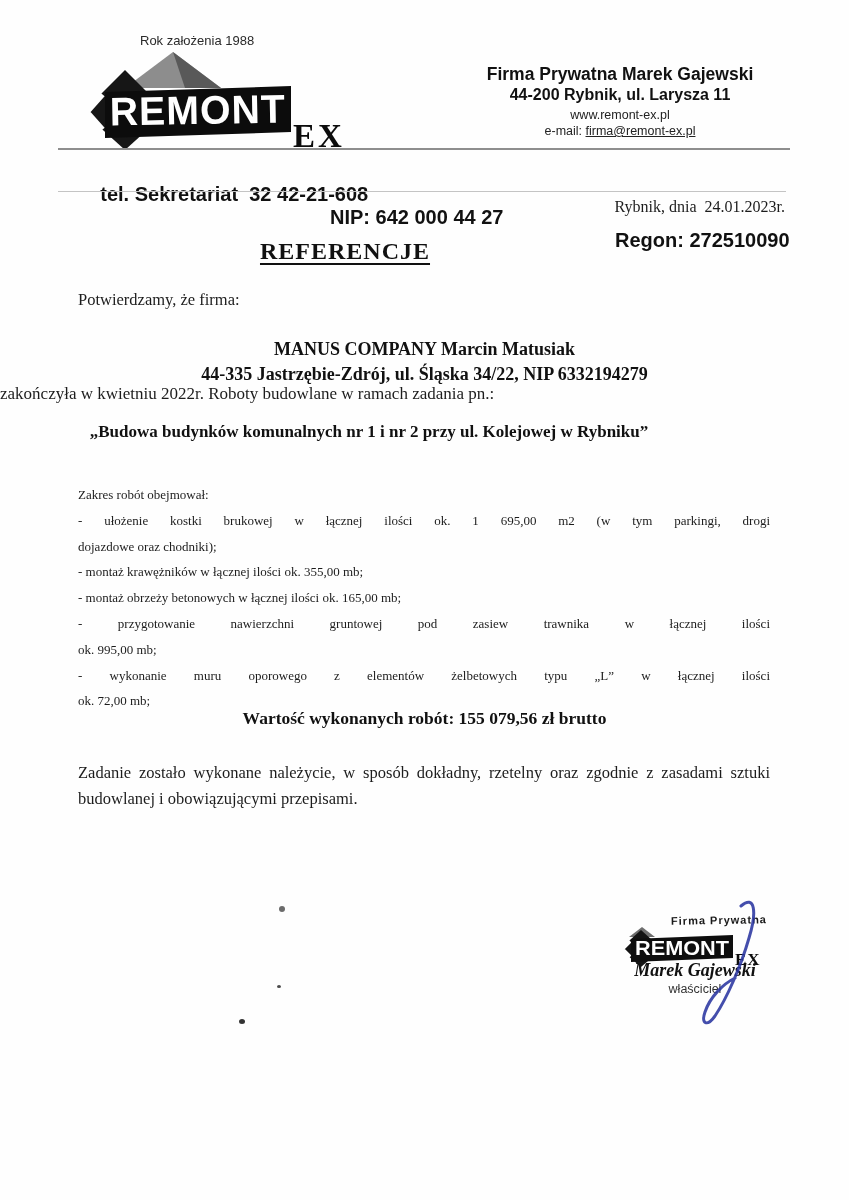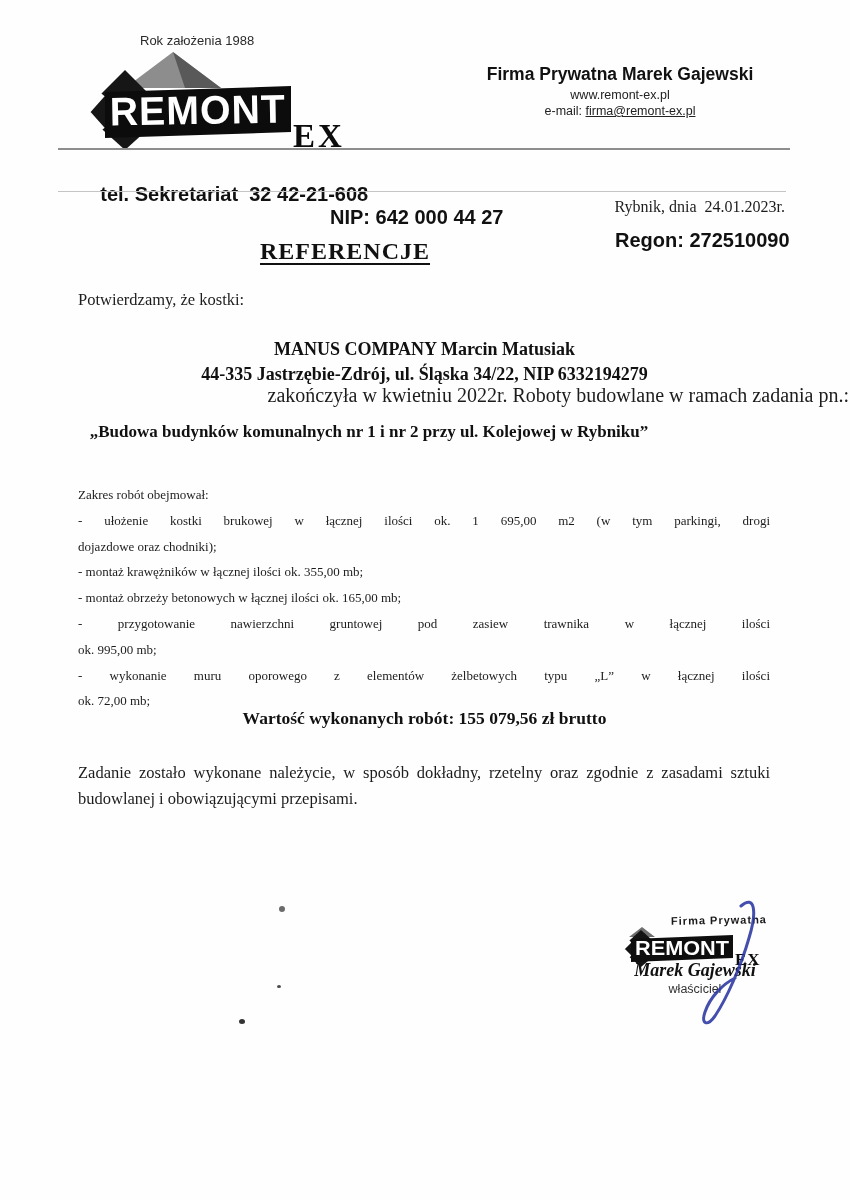--- a/index.html
+++ b/index.html
@@ -53,21 +53,21 @@
   .doc-title span{text-decoration:underline;text-underline-offset:4px;}
   .intro{position:absolute;left:78px;top:290px;font-size:16.5px;}
   .contractor{
     position:absolute;left:0;top:320px;width:849px;
     text-align:center;font-weight:bold;font-size:18px;color:#111;
     line-height:25px;
     margin-top:17px;
   }
   .completion{
     position:absolute;left:0;top:384px;width:849px;
-    text-align:right;font-size:20px;
+    text-align:left;font-size:17px;
   }
   .project{
     position:absolute;left:0;top:422px;width:738px;
     text-align:center;font-size:17px;font-weight:bold;color:#111;
   }
   .scope{
     position:absolute;left:78px;top:482px;width:692px;
     font-size:13px;line-height:25.8px;
   }
   .scope .jline{text-align:justify;text-align-last:justify;}
@@ -116,39 +116,40 @@
     <polygon points="98,2 146,38 110,38" fill="#595959"></polygon>
     <polygon points="8,62 50,20 92,62 50,100" fill="#161616"></polygon>
     <polyline points="27,44 11,62 27,80" stroke="#fefefe" stroke-width="7" fill="none"></polyline>
     <polygon points="30,42 216,36 216,82 30,88" fill="#0c0c0c"></polygon>
     <text x="123" y="74" text-anchor="middle" font-family="Liberation Sans, sans-serif" font-weight="bold" font-size="40" fill="#ffffff" letter-spacing="1" textLength="176" lengthAdjust="spacingAndGlyphs" transform="rotate(-1 123 74)">REMONT</text>
     <text x="218" y="97" font-family="Liberation Serif, serif" font-weight="bold" font-size="33" fill="#0c0c0c" letter-spacing="3">EX</text>
   </svg>
 
   <div class="hdr-right">
     <div class="hdr-company">Firma Prywatna Marek Gajewski</div>
+    <div class="hdr-address">44-200 Rybnik, ul. Larysza 11</div>
     <div class="hdr-site">www.remont-ex.pl</div>
     <div class="hdr-email"><span>e-mail: </span><span class="mail">firma@remont-ex.pl</span></div>
   </div>
 
   <div class="rule1"></div>
 
   <div class="contact-row">
     <span>tel. Sekretariat  32 42-21-608</span>
     <span class="nip">NIP: 642 000 44 27</span>
     <span class="regon">Regon: 272510090</span>
   </div>
 
   <div class="rule2"></div>
 
   <div class="date-line">Rybnik, dnia  24.01.2023r.</div>
 
   <div class="doc-title"><span>REFERENCJE</span></div>
 
-  <div class="intro">Potwierdzamy, że kostki:</div>
+  <div class="intro">Potwierdzamy, że firma:</div>
 
   <div class="contractor">
     <div>MANUS COMPANY Marcin Matusiak</div>
     <div>44-335 Jastrzębie-Zdrój, ul. Śląska 34/22, NIP 6332194279</div>
   </div>
 
   <div class="completion">zakończyła w kwietniu 2022r. Roboty budowlane w ramach zadania pn.:</div>
 
   <div class="project">„Budowa budynków komunalnych nr 1 i nr 2 przy ul. Kolejowej w Rybniku”</div>
 

